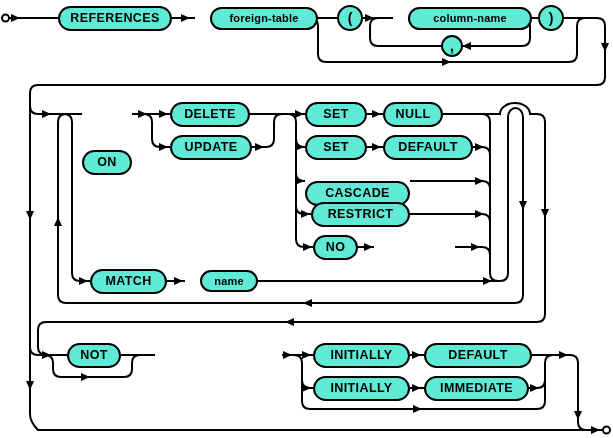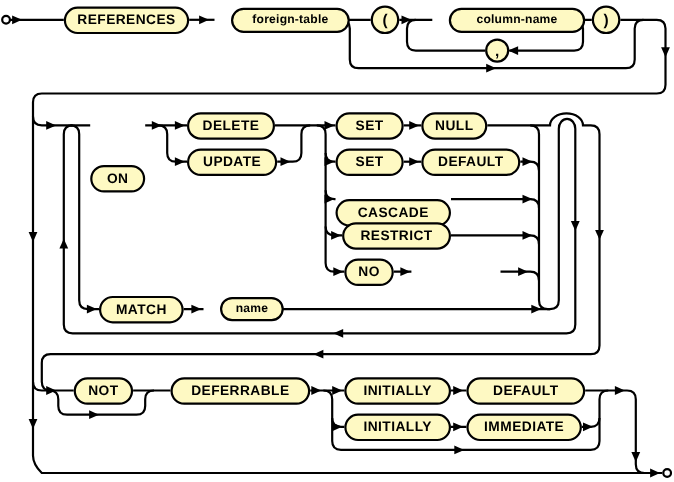--- a/index.html
+++ b/index.html
@@ -3,21 +3,21 @@
 <meta charset="utf-8">
 <style>
   html,body { margin:0; padding:0; background:#ffffff; }
   #stage {
     position:relative; width:613px; height:438px; background:#ffffff;
     font-family:"Liberation Sans", sans-serif; overflow:hidden;
   }
   #rails { position:absolute; left:0; top:0; }
   .node {
     position:absolute; box-sizing:border-box;
-    border:2px solid #000; border-radius:14px; background:#fef9c3;
+    border:2px solid #000; border-radius:14px; background:#5eead4;
     display:flex; align-items:center; justify-content:center;
     color:#000; font-weight:bold; font-size:12.5px; letter-spacing:0.4px;
     white-space:nowrap; z-index:2;
   }
   .nt { font-size:11px; letter-spacing:0.2px;margin-left:15px; }
   .pc { border-radius:50%; font-size:14px; letter-spacing:0; }
 </style>
 </head>
 <body>
 
@@ -159,19 +159,18 @@
   <div class="node" style="left:305px;top:134.5px;width:62px;height:25px;">SET</div>
   <div class="node" style="left:383px;top:134.5px;width:90px;height:25px;">DEFAULT</div>
   <div class="node" style="left:305px;top:168.5px;width:105px;height:25px;margin-top:12px;">CASCADE</div>
   <div class="node" style="left:311px;top:201.5px;width:99px;height:25px;">RESTRICT</div>
   <div class="node" style="left:313px;top:234.5px;width:45px;height:25px;">NO</div>
 
   <div class="node" style="left:90px;top:268.5px;width:77px;height:25px;">MATCH</div>
   <div class="node nt" style="left:185px;top:270px;width:58px;height:22px;">name</div>
 
   <div class="node" style="left:67px;top:342.5px;width:54px;height:25px;">NOT</div>
-  <div class="node" style="left:155px;top:342.5px;width:127px;height:25px;">DEFERRABLE</div>
   <div class="node" style="left:313px;top:342.5px;width:97px;height:25px;">INITIALLY</div>
   <div class="node" style="left:424px;top:342.5px;width:108px;height:25px;">DEFAULT</div>
   <div class="node" style="left:313px;top:375.5px;width:97px;height:25px;">INITIALLY</div>
   <div class="node" style="left:424px;top:375.5px;width:105px;height:25px;">IMMEDIATE</div>
 
 </div>
 
 </body></html>

